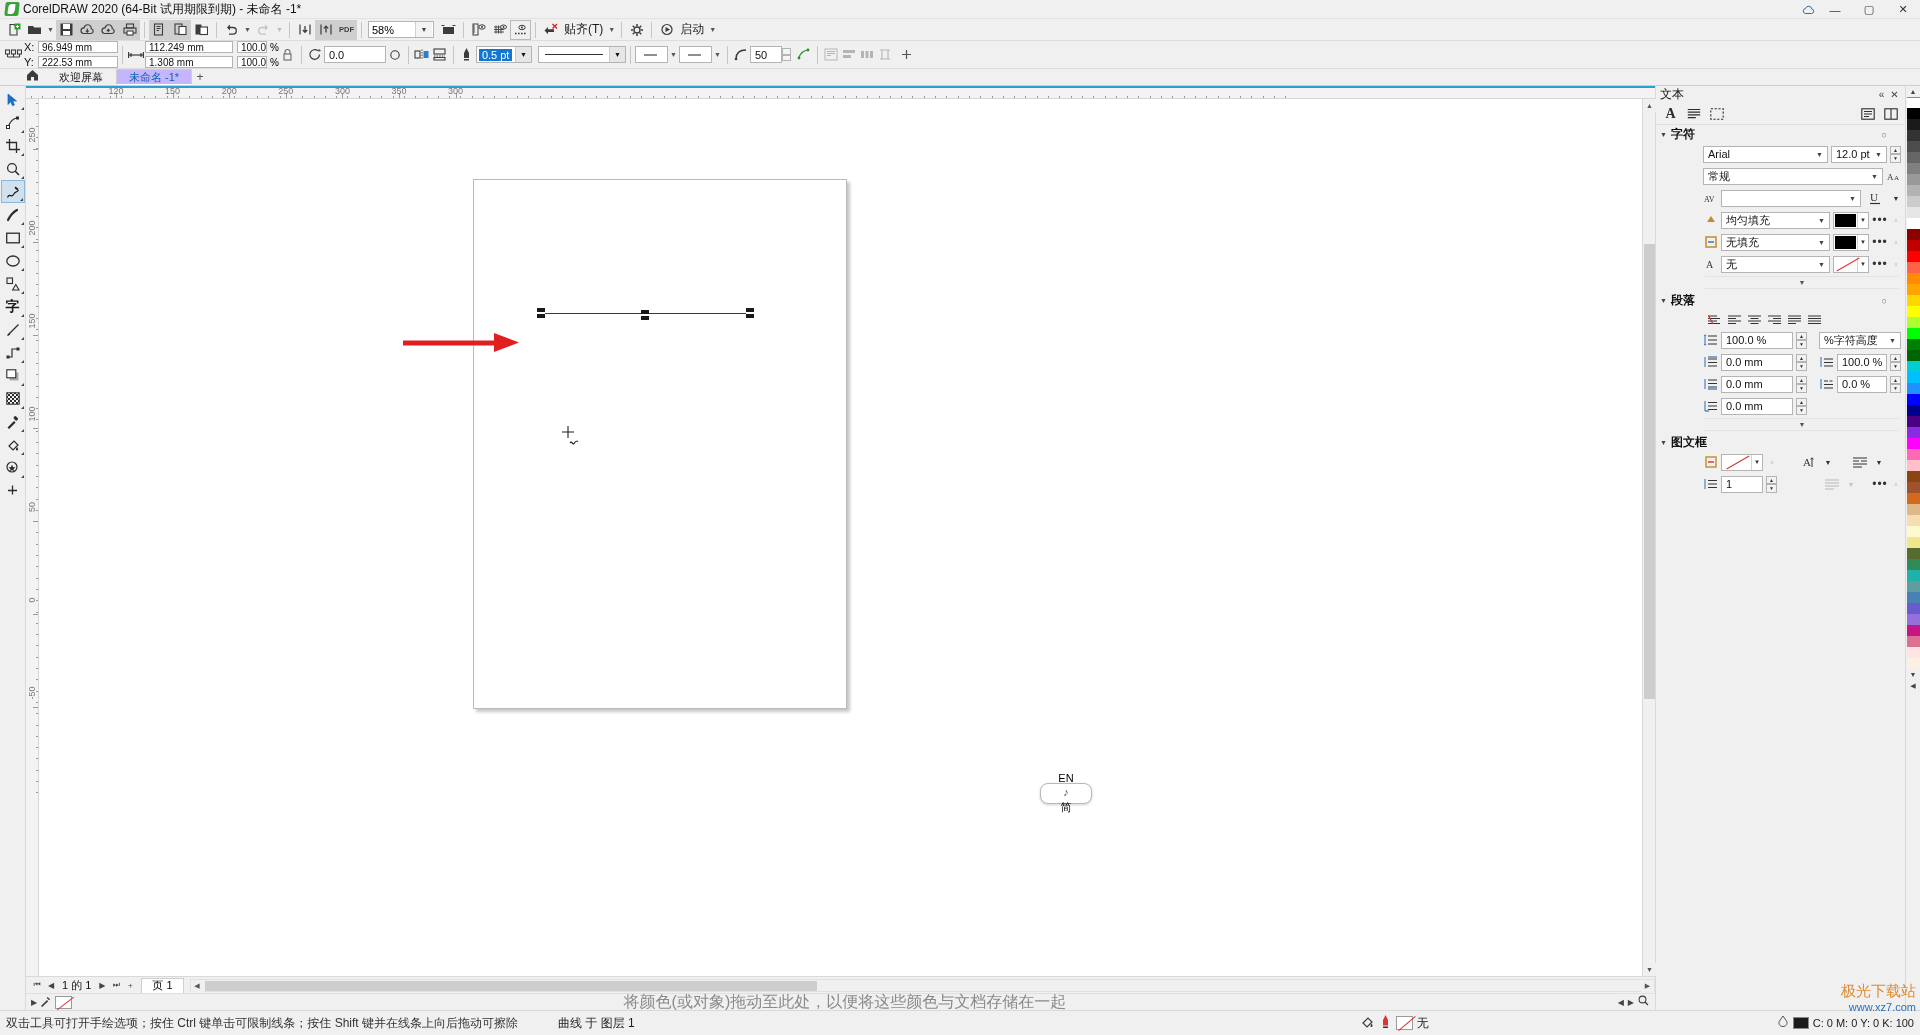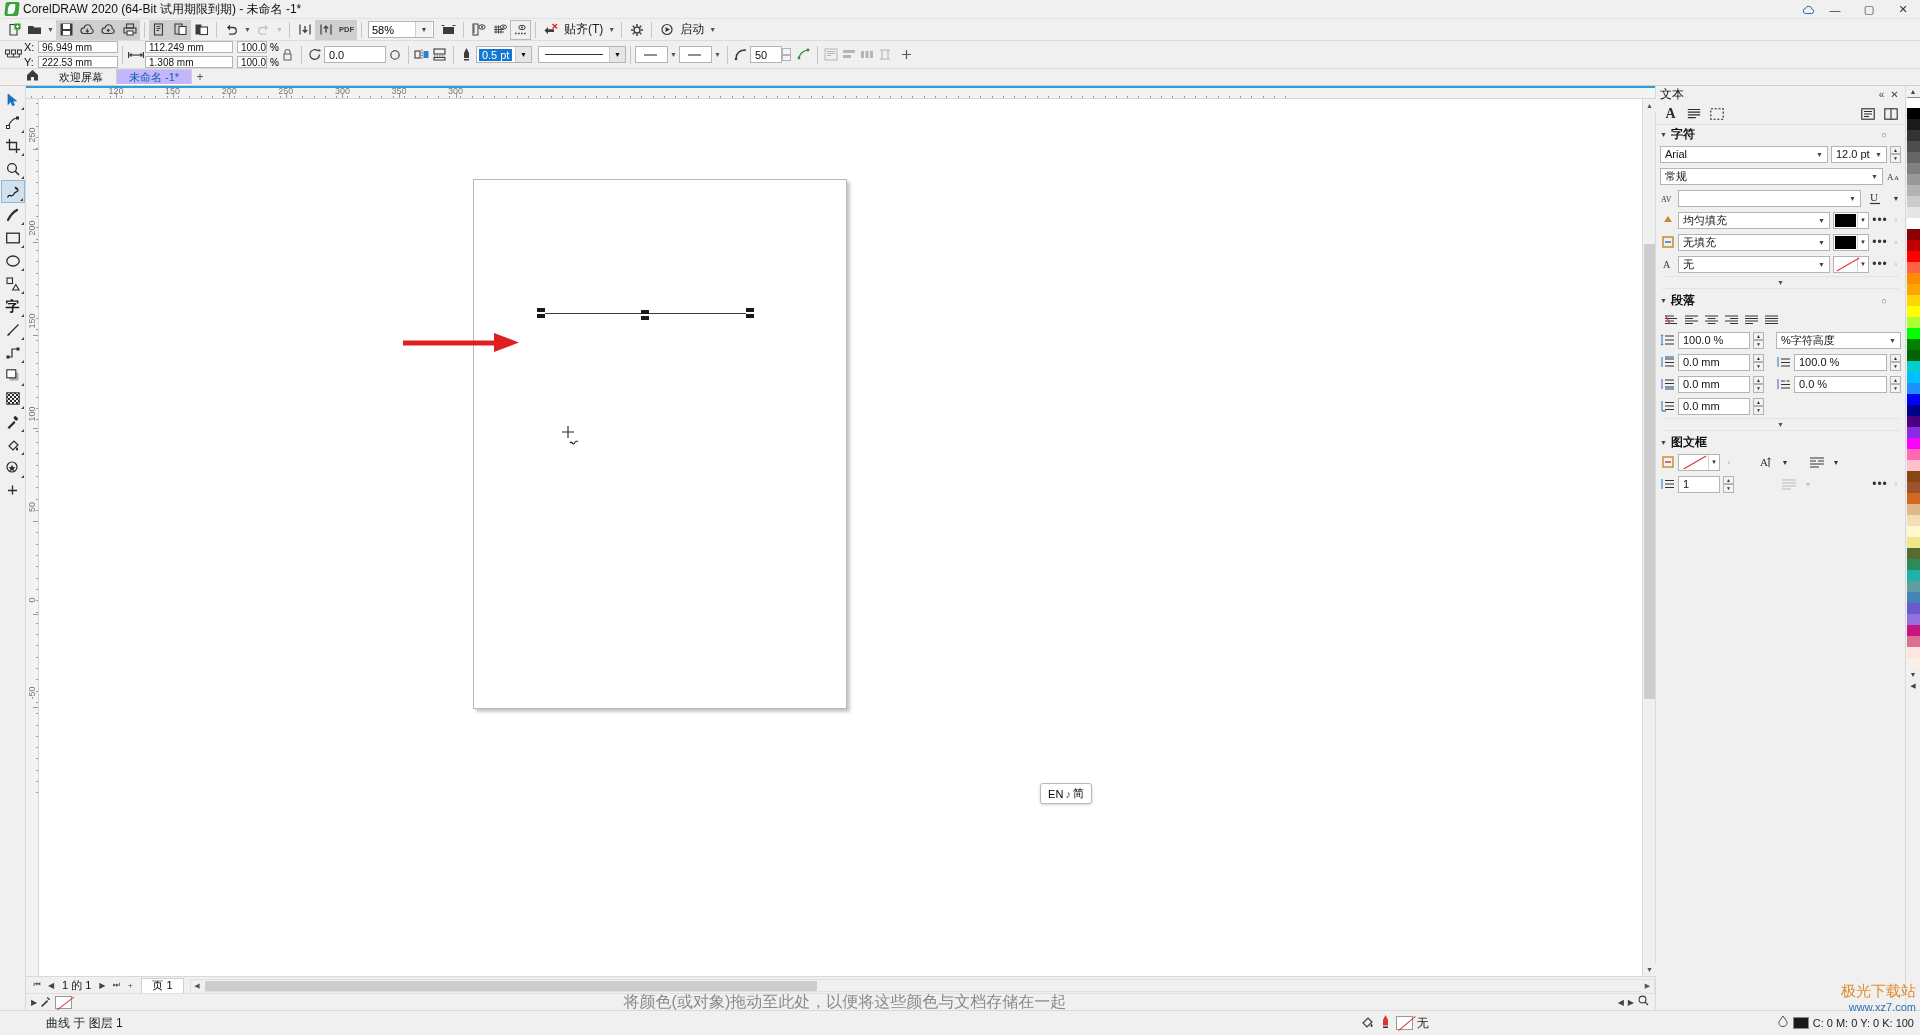--- a/index.html
+++ b/index.html
@@ -134,21 +134,21 @@
     background:#f0f0f0;}
   .dk-title .t{flex:1;color:#111;}
   .dk-title .x{width:13px;text-align:center;color:#444;font-size:10px;}
   .dk-tabs{height:22px;display:flex;align-items:center;padding:0 4px;gap:2px;
     border-bottom:1px solid #e0e0e0;}
   .dk-tab{width:21px;height:19px;display:flex;align-items:center;justify-content:center;color:#2c2c2c;}
   .dk-sect{display:flex;align-items:center;height:19px;font-size:12px;padding-left:4px;
     font-weight:bold;color:#111;}
   .dk-sect .tri{font-size:7px;margin-right:4px;color:#444;}
   .dk-sect .dot{margin-left:auto;margin-right:18px;font-size:9px;color:#777;}
-  .dk-body{padding:0 4px;}
+  .dk-body{padding:0 4px;margin-left:43px;}
   .row{display:flex;align-items:center;height:20px;gap:3px;margin-bottom:2px;}
   .combo{height:17px;border:1px solid #b4b4b4;background:#fff;display:flex;align-items:center;
     font-size:11px;padding-left:4px;color:#111;flex:1;min-width:0;}
   .combo .cdd{width:15px;height:15px;margin-left:auto;display:flex;align-items:center;
     justify-content:center;font-size:7px;color:#444;}
   .spin2{width:11px;height:17px;display:flex;flex-direction:column;flex:0 0 11px;}
   .spin2 i{flex:1;border:1px solid #b4b4b4;background:#f2f2f2;display:flex;align-items:center;
     justify-content:center;font-size:5px;color:#333;}
   .swatchbtn{height:17px;width:36px;border:1px solid #b4b4b4;background:#fff;display:flex;align-items:center;}
   .swatchbtn .col{flex:1;height:13px;margin:1px;}
@@ -163,22 +163,22 @@
 
   
   .statuswrap{flex:0 0 auto;background:#f0f0f0;border-top:1px solid #d9d9d9;}
   .statusrow2{height:24px;display:flex;align-items:center;padding-left:6px;font-size:12px;color:#1b1b1b;}
   .hint{color:#333;}
   .st-right{margin-left:auto;display:flex;align-items:center;gap:4px;padding-right:6px;}
   .swatch-none{width:17px;height:14px;border:1px solid #9a9a9a;background:#fff;position:relative;}
   .swatch-none:after{content:"";position:absolute;left:-1px;top:50%;width:22px;height:1px;
     background:#d33;transform:rotate(-40deg);transform-origin:center;}
   .ime{position:absolute;left:1040px;top:783px;width:52px;height:21px;background:#fff;
-    border:1px solid #b8b8b8;border-radius:3px;display:flex;align-items:center;
-    justify-content:center;gap:2px;font-size:11px;box-shadow:0 1px 3px rgba(0,0,0,.18);}
+    border:1px solid #b8b8b8;border-radius:8px;display:flex;align-items:center;
+    justify-content:center;gap:2px;font-size:11px;box-shadow:0 1px 3px rgba(0,0,0,.18);flex-direction:column;}
   .wm{position:absolute;right:4px;bottom:22px;text-align:right;pointer-events:none;}
   .wm .l1{font-size:15px;color:#e08a2e;font-weight:normal;}
   .wm .l2{font-size:11px;color:#2a6fb5;}
   .droparea{font-size:16px;color:#8a8a8a;}
 </style>
 </head>
 <body>
 
 <div class="app">
 
@@ -1371,20 +1371,21 @@
           <div class="sw" style="background: rgb(255, 228, 225); border-top: none;"></div>
           <div class="sw" style="background: rgb(250, 240, 230); border-top: none;"></div>
         </div>
       <div class="pal-arrow">▼</div>
       <div class="pal-arrow">◀</div>
     </div>
   </div>
 
   <div class="statuswrap">
     <div class="statusrow2">
+      <span class="hint">双击工具可打开手绘选项；按住 Ctrl 键单击可限制线条；按住 Shift 键并在线条上向后拖动可擦除</span>
       <span style="margin-left:40px">曲线 于 图层 1</span>
       <span class="st-right">
         <span>
           <svg width="15" height="15" viewBox="0 0 15 15">
               <path d="M3 9 8 4l4 4-5 5z" fill="none" stroke="#3c3c3c" stroke-width="1.2"></path>
               <path d="M11.5 9.5c1.4 1.6 1.4 3.5 0 3.5s-1.4-1.9 0-3.5z" fill="#3c3c3c"></path>
             </svg>
         </span>
         <span>
           <svg width="13" height="15" viewBox="0 0 13 15">

